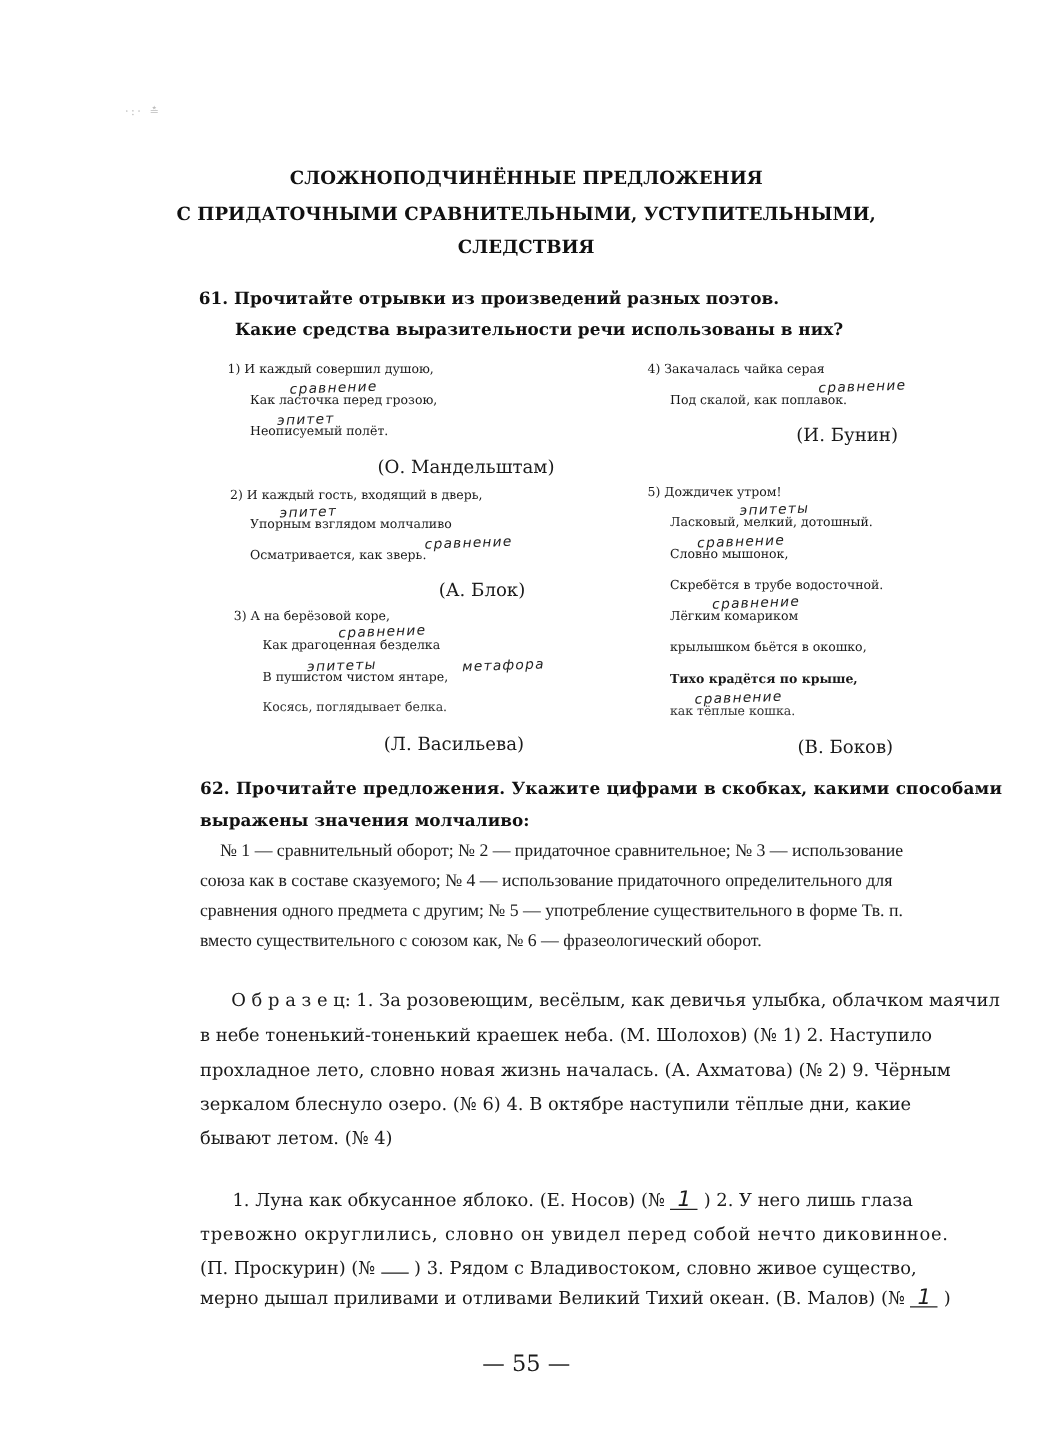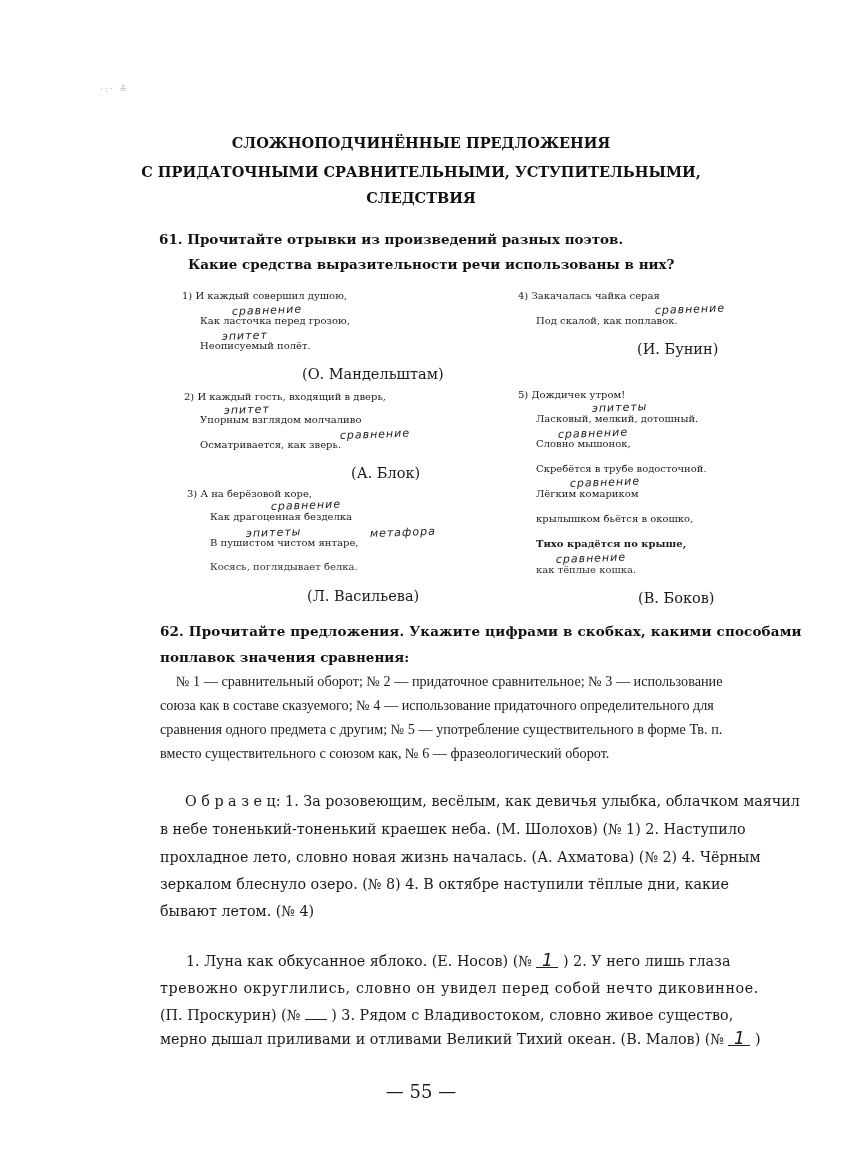--- a/index.html
+++ b/index.html
@@ -79,34 +79,34 @@
     <div class="abs hand" style="left:570px; top:477px;">сравнение</div>
     <div class="abs poem" style="left:536px; top:489px;">Лёгким комариком</div>
     <div class="abs poem" style="left:536px; top:514px;">крылышком бьётся в окошко,</div>
     <div class="abs poem" style="left:536px; top:539px;font-weight:bold;">Тихо крадётся по крыше,</div>
     <div class="abs hand" style="left:556px; top:553px;">сравнение</div>
     <div class="abs poem" style="left:536px; top:565px; color:#333;">как тёплые кошка.</div>
     <div class="abs author" style="left:638px; top:590px;">(В. Боков)</div>
   </div>
 
   <div class="abs task-head" style="left:160px; top:623px; letter-spacing:0.15px;">62. Прочитайте предложения. Укажите цифрами в скобках, какими способами</div>
-  <div class="abs task-head" style="left:160px; top:649px;">поплавок значения сравнения:</div>
+  <div class="abs task-head" style="left:160px; top:649px;">выражены значения молчаливо:</div>
 
   <div>
     <div class="abs legend" style="left:176px; top:673px;">№ 1 — сравнительный оборот; № 2 — придаточное сравнительное; № 3 — использование</div>
     <div class="abs legend" style="left:160px; top:697px;">союза как в составе сказуемого; № 4 — использование придаточного определительного для</div>
     <div class="abs legend" style="left:160px; top:721px;">сравнения одного предмета с другим; № 5 — употребление существительного в форме Тв. п.</div>
     <div class="abs legend" style="left:160px; top:745px;">вместо существительного с союзом как,  № 6 — фразеологический оборот.</div>
   </div>
 
   <div>
     <div class="abs para" style="left:185px; top:793px;">О б р а з е ц: 1. За розовеющим, весёлым, как девичья улыбка, облачком маячил</div>
     <div class="abs para" style="left:160px; top:821px;">в небе тоненький-тоненький краешек неба. (М. Шолохов) (№ 1) 2. Наступило</div>
-    <div class="abs para" style="left:160px; top:849px;">прохладное лето, словно новая жизнь началась. (А. Ахматова) (№ 2) 4. Чёрным</div>
-    <div class="abs para" style="left:160px; top:876px;">зеркалом блеснуло озеро. (№ 8) 4. В октябре наступили тёплые дни, какие</div>
+    <div class="abs para" style="left:160px; top:849px;">прохладное лето, словно новая жизнь началась. (А. Ахматова) (№ 2) 9. Чёрным</div>
+    <div class="abs para" style="left:160px; top:876px;">зеркалом блеснуло озеро. (№ 6) 4. В октябре наступили тёплые дни, какие</div>
     <div class="abs para" style="left:160px; top:903px;">бывают летом. (№ 4)</div>
   </div>
 
   <div>
     <div class="abs para" style="left:186px; top:953px;">
       <span>1. Луна как обкусанное яблоко. (Е. Носов) (№</span>
       <span class="fill">1</span>
       <span>) 2. У него лишь глаза</span>
     </div>
     <div class="abs para" style="left:160px; top:980px; letter-spacing:0.6px;">тревожно округлились, словно он увидел перед собой нечто диковинное.</div>

